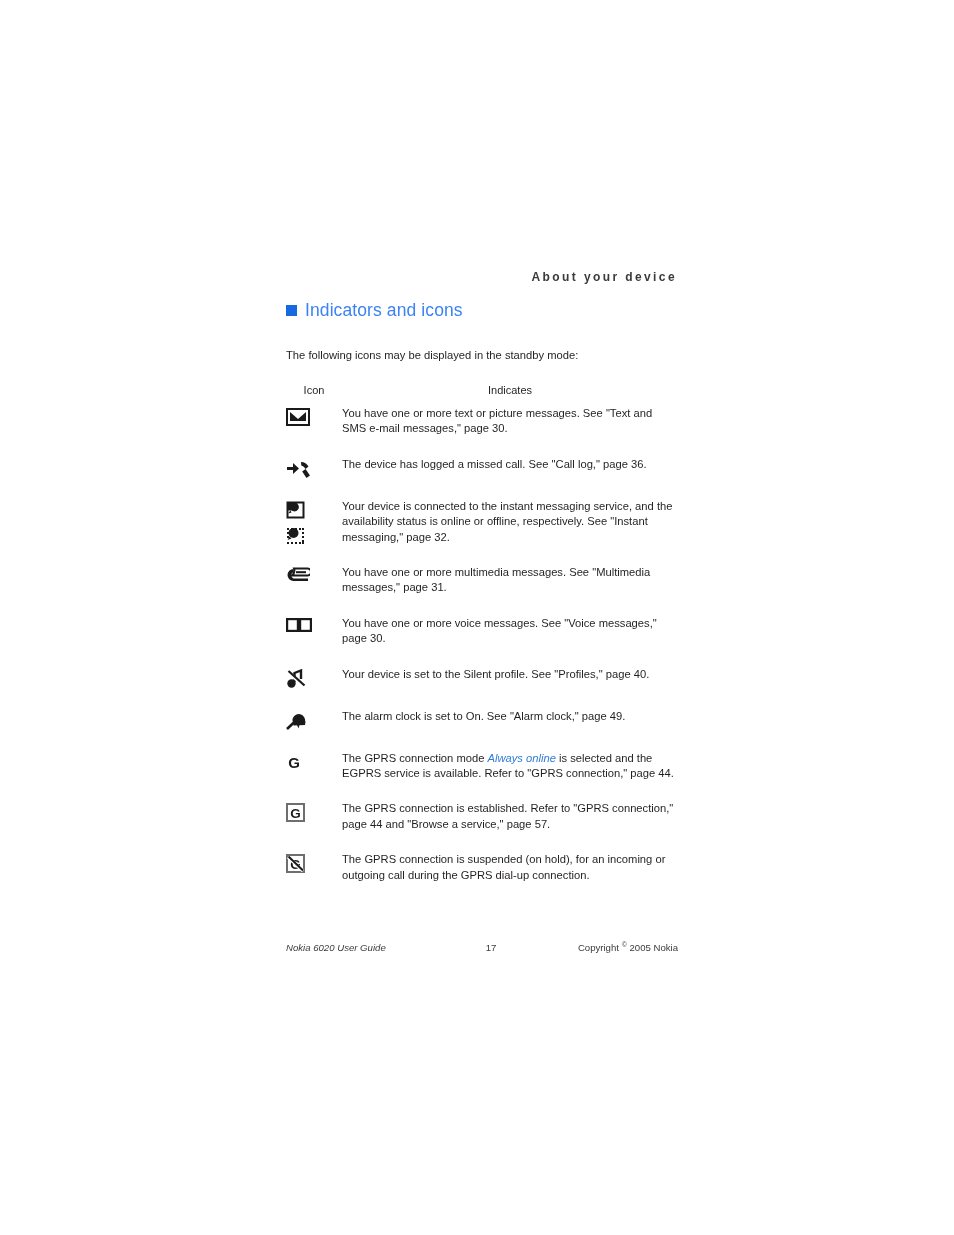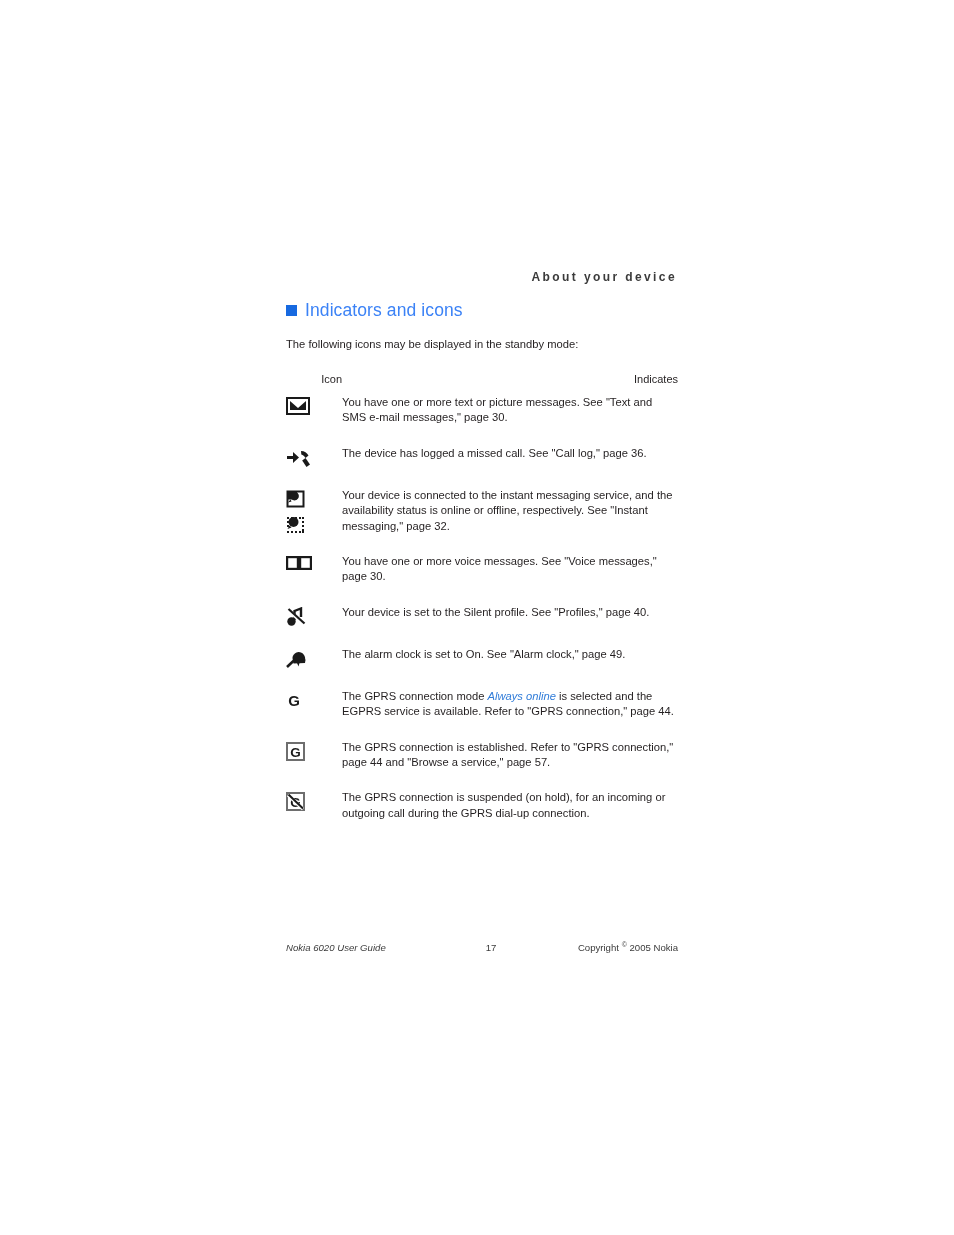--- a/index.html
+++ b/index.html
@@ -58,32 +58,32 @@
     font-size: 17.5px;
     color: #3b82f6;
     font-weight: normal;
     line-height: 20px;
     letter-spacing: 0.1px;
   }
 
   .intro {
     font-size: 11.2px;
     line-height: 15px;
-    margin-top: 16px;
+    margin-top: 27px;
     color: #231f20;
   }
 
   
   .icon-table {
     margin-top: 21px;
     width: 100%;
     border-collapse: collapse;
   }
   .icon-table th {
-    text-align: right;
+    text-align: center;
     font-size: 11px;
     font-weight: normal;
     color: #231f20;
     padding: 0 0 10px 0;
     vertical-align: top;
   }
   .col-icon { width: 56px; }
   .icon-table td {
     vertical-align: top;
     padding: 0 0 20px 0;
@@ -219,20 +219,30 @@
                 </g>
                 <circle cx="7.5" cy="6" r="5" fill="#1a1a1a"></circle>
                 <path d="M3.5 9.5 L1.5 13 L5.5 11.5 Z" fill="#1a1a1a"></path>
               </svg>
             </div>
           </td>
           <td class="cell-text"><span>Your device is connected to the instant messaging service, and the availability status is online or offline, respectively. See "Instant messaging," page 32.</span></td>
         </tr>
 
 
+        <tr>
+          <td class="cell-icon">
+            <svg class="glyph" width="24" height="16" viewBox="0 0 24 16">
+              <path d="M8 1.5 H21.5 A3.5 3.5 0 0 1 21.5 8.5 H6 A6.5 6.5 0 0 0 8 1.5 Z" fill="none" stroke="#1a1a1a" stroke-width="2"></path>
+              <path d="M7.5 2 A6 6 0 0 0 7.5 14 H22 V11.5 H7.5 A3.5 3.5 0 0 1 7.5 5 Z" fill="#1a1a1a"></path>
+              <rect x="10" y="4.2" width="10" height="2" fill="#1a1a1a"></rect>
+            </svg>
+          </td>
+          <td class="cell-text"><span>You have one or more multimedia messages. See "Multimedia messages," page 31.</span></td>
+        </tr>
 
         <tr>
           <td class="cell-icon">
             <svg class="glyph" width="26" height="14" viewBox="0 0 26 14">
               <rect x="1" y="1" width="11" height="12" fill="none" stroke="#1a1a1a" stroke-width="2.4"></rect>
               <rect x="14" y="1" width="11" height="12" fill="none" stroke="#1a1a1a" stroke-width="2.4"></rect>
               <rect x="11" y="5.5" width="4" height="3" fill="#1a1a1a"></rect>
             </svg>
           </td>
           <td class="cell-text"><span>You have one or more voice messages. See "Voice messages," page 30.</span></td>

